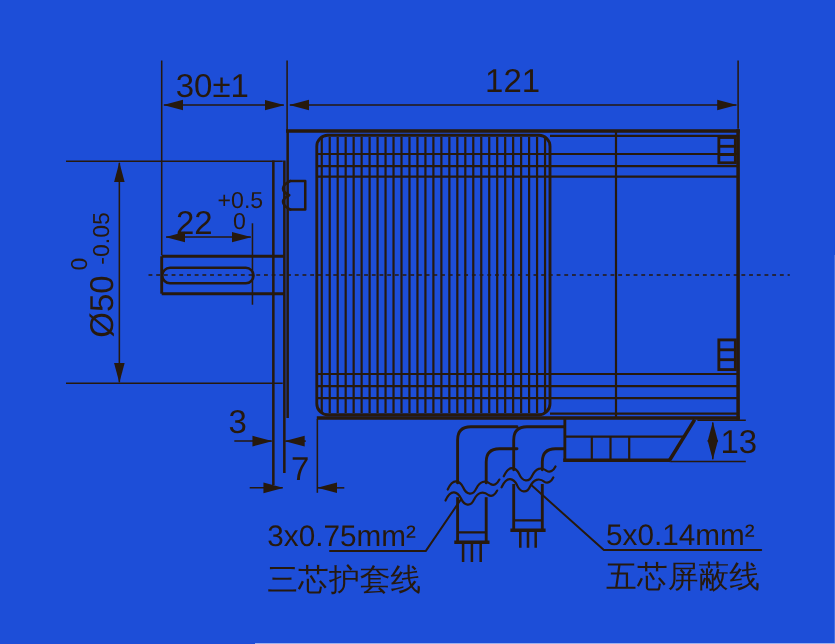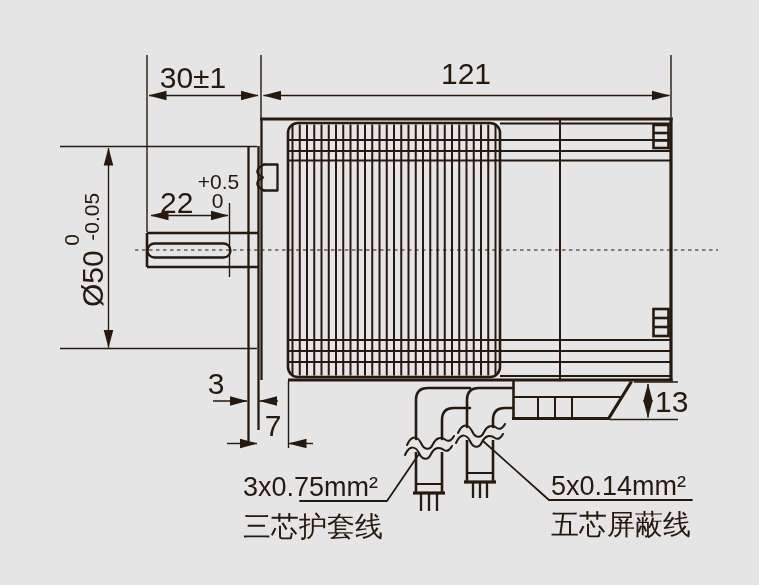--- a/index.html
+++ b/index.html
@@ -1,16 +1,16 @@
 <!DOCTYPE html>
 <html style="--ink: #26190e;"><head>
 <meta charset="utf-8">
 <style>
   html,body{margin:0;padding:0;background:#ffffff;}
-  .stage{position:relative;width:759px;height:585px;background:#e5e5e5;overflow:hidden;}
+  .stage{position:relative;width:759px;height:585px;background:#1d4ed8;overflow:hidden;}
   svg{display:block;}
   svg *{vector-effect:none;}
   .ln{stroke:var(--ink,#26190e);fill:none;stroke-linecap:butt;}
   .w1{stroke-width:1.4;}
   .w2{stroke-width:2;}
   .w22{stroke-width:2.3;}
   .w25{stroke-width:2.6;}
   .w3{stroke-width:3.2;}
   .rnd{stroke-linejoin:round;stroke-linecap:round;}
   text{font-family:"Liberation Sans","DejaVu Sans",sans-serif;fill:var(--ink,#26190e);stroke:none;}

